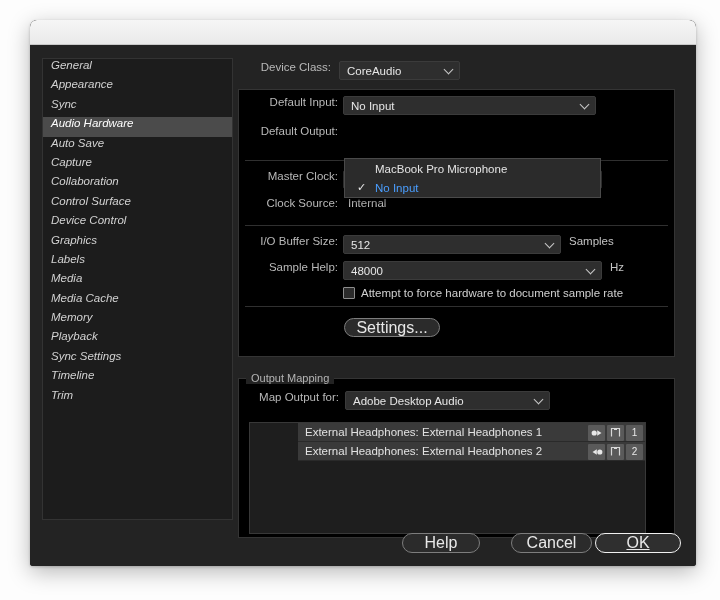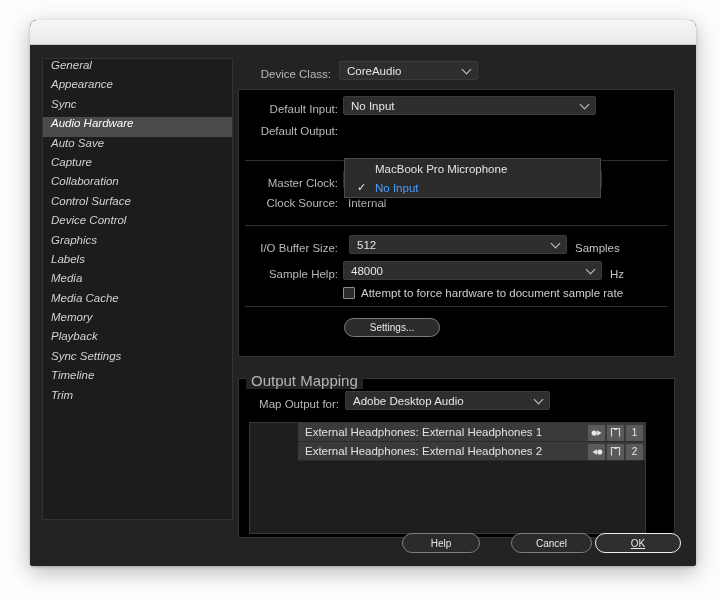--- a/index.html
+++ b/index.html
@@ -78,27 +78,27 @@
     border: 1px solid #343434;
     background: #000000;
   }
   .gb-audio { left: 3px; top: 31px; width: 437px; height: 268px; }
   .gb-output { left: 3px; top: 320px; width: 437px; height: 160px; }
   .gb-title {
     position: absolute;
     top: -7px; left: 7px;
     background: #232323;
     padding: 0 5px;
-    font-size: 15px;
+    font-size: 11px;
     color: #b4b4b4;
   }
 
   .row {
     position: absolute;
-    display: flex; align-items: flex-end;
+    display: flex; align-items: flex-start;
   }
   .lbl {
     font-size: 11.5px;
     color: #b9b9b9;
     text-align: right;
     white-space: nowrap;
   }
   .value-static {
     font-size: 11.5px;
     color: #cfcfcf;
@@ -163,21 +163,21 @@
     margin-right: 6px;
   }
   .chk-label { font-size: 11.5px; color: #d0d0d0; }
 
   
   .pill {
     border: 1px solid #7d7d7d;
     border-radius: 11px;
     background: #2b2b2b;
     color: #e8e8e8;
-    font-size: 10px;
+    font-size: 16px;
     display: flex; align-items: center; justify-content: center;
     cursor: default;
   }
   .pill.default-btn {
     border-color: #f0f0f0;
     background: #2f2f2f;
     text-decoration: underline;
   }
 
   
@@ -292,21 +292,21 @@
           </div>
         <div class="side-item">
             <span>Trim</span>
           </div>
       </div>
 
       <div class="right">
 
         <div class="row" style="left:0px; top:3px; width:437px;">
           <span class="lbl" style="width:96px;">Device Class:</span>
-          <div class="combo" style="width:139px; margin-left:8px;">
+          <div class="combo" style="width:121px; margin-left:8px;">
             <span>CoreAudio</span>
             <span class="chev"></span>
           </div>
         </div>
 
         <div class="groupbox gb-audio">
 
           <div class="sep" style="top:70px;"></div>
           <div class="sep" style="top:135px;"></div>
           <div class="sep" style="top:216px;"></div>
@@ -331,21 +331,21 @@
             </div>
           </div>
 
           <div class="row" style="left:0px; top:107px; width:430px;">
             <span class="lbl" style="width:99px;">Clock Source:</span>
             <span class="value-static" style="margin-left:10px;">Internal</span>
           </div>
 
           <div class="row" style="left:0px; top:145px; width:437px;">
             <span class="lbl" style="width:99px;">I/O Buffer Size:</span>
-            <div class="combo" style="width:218px; margin-left:11px;">
+            <div class="combo" style="width:218px; margin-left:5px;">
               <span>512</span>
               <span class="chev"></span>
             </div>
             <span class="unit">Samples</span>
           </div>
 
           <div class="row" style="left:0px; top:171px; width:437px;">
             <span class="lbl" style="width:99px;">Sample Help:</span>
             <div class="combo" style="width:259px; margin-left:5px;">
               <span>48000</span>

